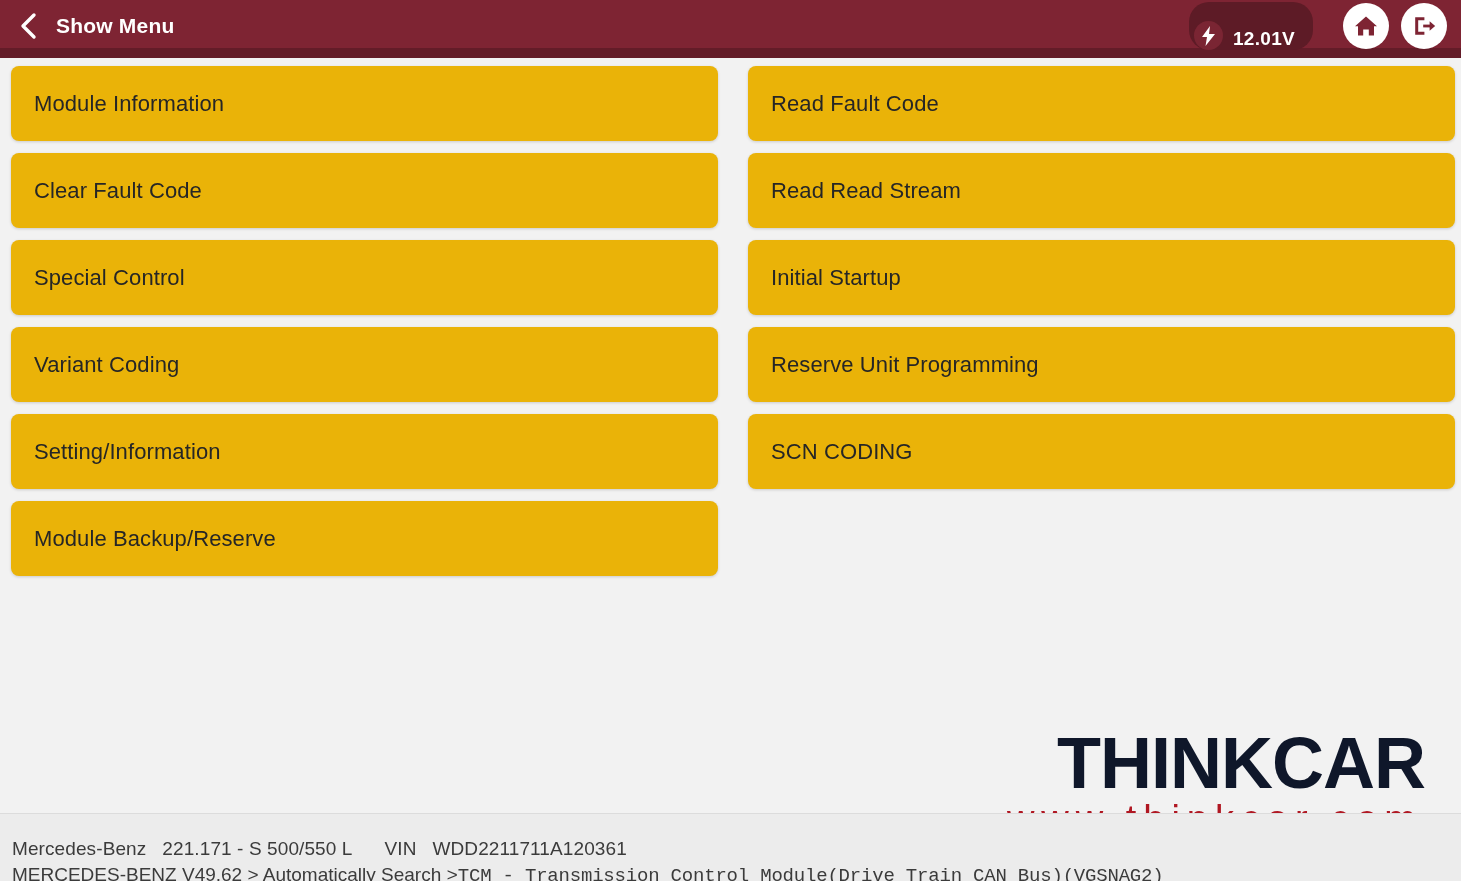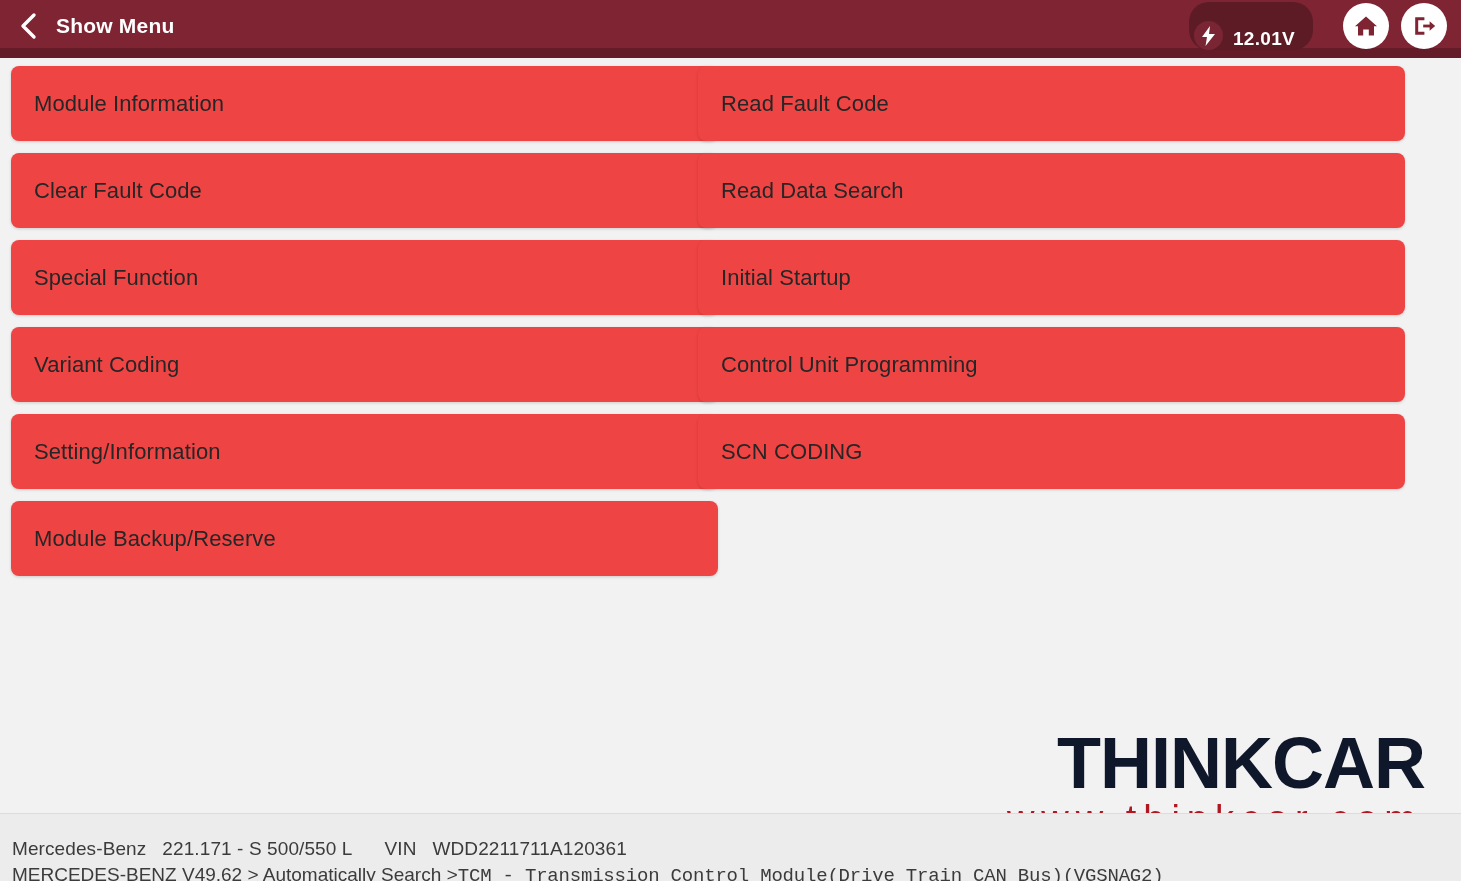--- a/index.html
+++ b/index.html
@@ -114,26 +114,26 @@
     left: 0;
     width: 1461px;
     height: 730px;
   }
   .column {
     position: absolute;
     top: 0;
     width: 707px;
   }
   .col-left  { left: 11px; }
-  .col-right { left: 698px; }
+  .col-right { left: 748px; }
 
   .menu-card {
     position: relative;
     height: 75px;
-    background: #ef4444;
+    background: #eab308;
     border-radius: 8px;
     box-shadow: 0 1px 3px rgba(0,0,0,0.16);
     margin-bottom: 12px;
     display: flex;
     align-items: center;
     padding-left: 23px;
     box-sizing: border-box;
     cursor: pointer;
   }
   .menu-card-label {
@@ -267,45 +267,45 @@
 
 <div class="menu-area">
   <div class="column col-left">
     <div class="menu-card">
       <span class="menu-card-label">Module Information</span>
     </div>
     <div class="menu-card">
       <span class="menu-card-label">Clear Fault Code</span>
     </div>
     <div class="menu-card">
-      <span class="menu-card-label">Special Function</span>
+      <span class="menu-card-label">Special Control</span>
     </div>
     <div class="menu-card">
       <span class="menu-card-label">Variant Coding</span>
     </div>
     <div class="menu-card">
       <span class="menu-card-label">Setting/Information</span>
     </div>
     <div class="menu-card">
       <span class="menu-card-label">Module Backup/Reserve</span>
     </div>
   </div>
 
   <div class="column col-right">
     <div class="menu-card">
       <span class="menu-card-label">Read Fault Code</span>
     </div>
     <div class="menu-card">
-      <span class="menu-card-label">Read Data Search</span>
+      <span class="menu-card-label">Read Read Stream</span>
     </div>
     <div class="menu-card">
       <span class="menu-card-label">Initial Startup</span>
     </div>
     <div class="menu-card">
-      <span class="menu-card-label">Control Unit Programming</span>
+      <span class="menu-card-label">Reserve Unit Programming</span>
     </div>
     <div class="menu-card">
       <span class="menu-card-label">SCN CODING</span>
     </div>
   </div>
 </div>
 
 <div class="watermark">
   <div class="wm-brand">THINKCAR</div>
   <div class="wm-url">www.thinkcar.com</div>

